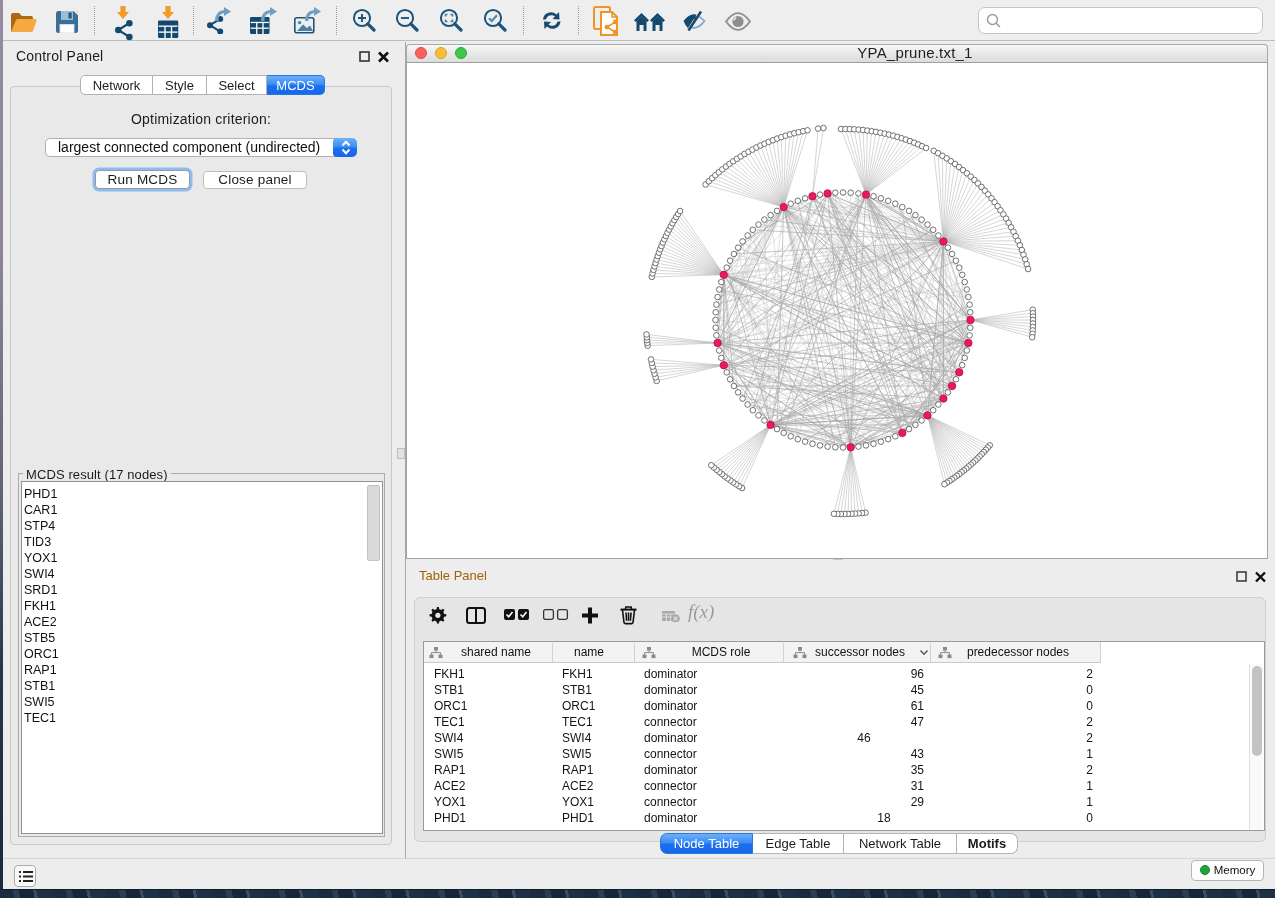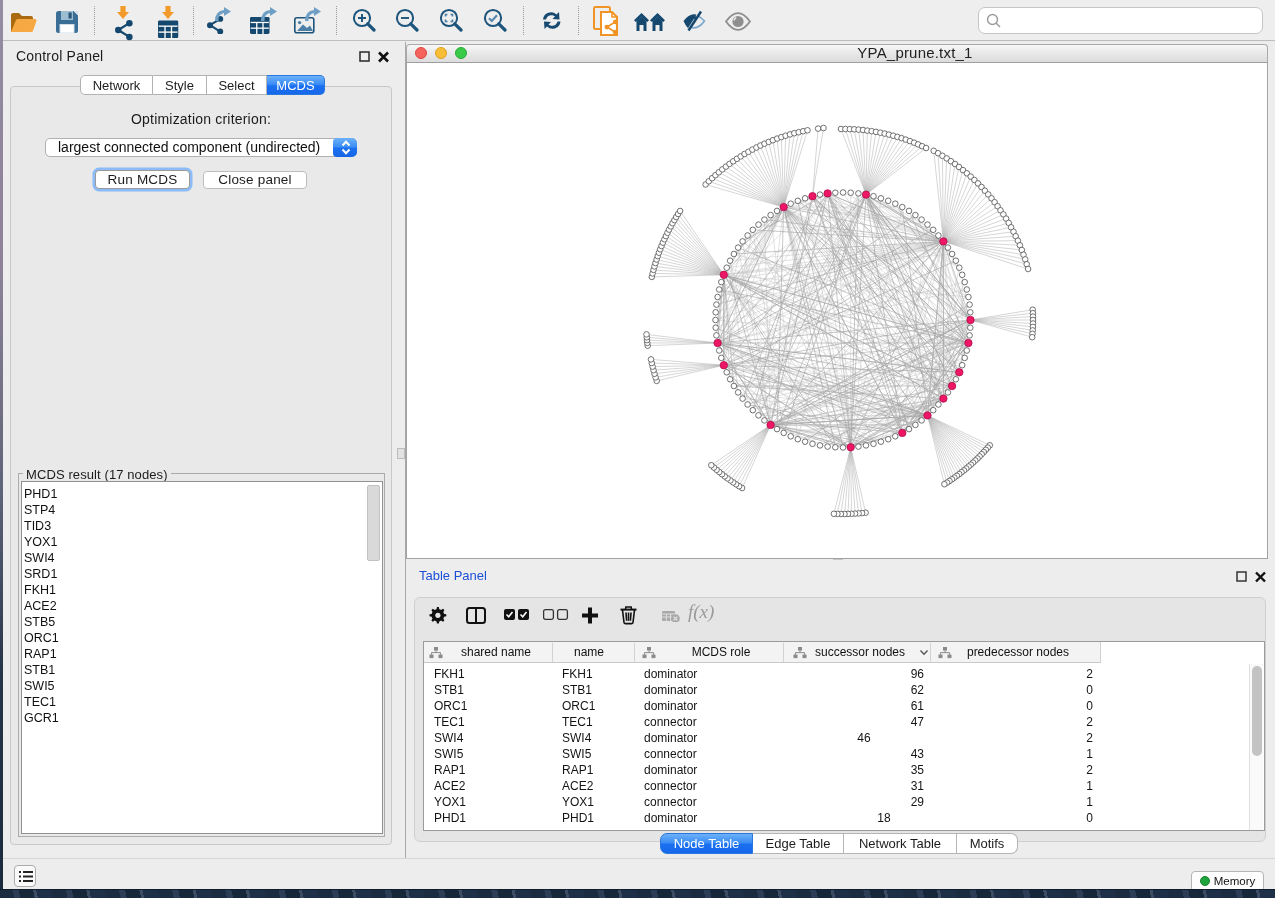--- a/index.html
+++ b/index.html
@@ -57,47 +57,47 @@
   font-size:15px; letter-spacing:0.2px; color:#222; }
 #netcanvas { position:absolute; left:406px; top:63px; width:862px; height:496px; background:#fff;
   border-left:1px solid #a2a2a2; border-right:1px solid #a2a2a2; border-bottom:1px solid #a2a2a2; }
 
 #vdivider { position:absolute; left:405px; top:42px; width:1px; height:816px; background:#a8a8a8; }
 #vgrip { position:absolute; left:397px; top:448px; width:8px; height:11px;
   background:#e2e2e2; border:1px solid #bdbdbd; }
 #hgrip { position:absolute; left:833px; top:559px; width:10px; height:5px; background:#dcdcdc; border:1px solid #c6c6c6; }
 
 #tpanel { position:absolute; left:406px; top:560px; width:866px; height:298px; background:#ededed; }
-#tpanel-title { position:absolute; left:13px; top:8px; font-size:13px; color:#1d4ed8; }
+#tpanel-title { position:absolute; left:13px; top:8px; font-size:13px; color:#a16207; }
 #tp-inner { position:absolute; left:8px; top:37px; width:852px; height:245px;
   background:#e5e5e5; border:1px solid #cfcfcf; border-radius:6px; }
 #tp-table { position:absolute; left:8px; top:43px; width:842px; height:190px; background:#fff;
   border:1px solid #9b9b9b; }
 #tp-header { position:absolute; left:0; top:0; width:677px; height:21px; background:#f3f3f3;
   border-bottom:1px solid #c9c9c9; border-right:1px solid #d2d2d2; font-size:12px; color:#111; }
 #tp-header .hsep { position:absolute; top:1px; height:19px; width:0; border-left:1px solid #d2d2d2; }
 #tp-header .hlabel { position:absolute; top:3px; }
 .row { position:absolute; left:0; width:840px; height:16px; font-size:12px; color:#141414; }
 .row span { position:absolute; top:1px; }
 #tscroll { position:absolute; right:1px; top:22px; width:14px; height:166px; background:#fafafa;
   border-left:1px solid #e0e0e0; }
 #tscroll .thumb { position:absolute; left:1.5px; top:2px; width:10px; height:90px;
   background:#c3c3c3; border-radius:6px; }
 #bottomtabs { position:absolute; left:254px; top:273px; height:21px; display:flex; font-size:13px; }
 .btab { height:21px; border:1px solid #b5b5b5; border-left:none; background:#fff; color:#1c1c1c;
   display:flex; align-items:center; justify-content:center; }
 .btab.first { border-left:1px solid #b5b5b5; border-radius:7px 0 0 7px;
   background:linear-gradient(#6cb0f8,#3c8ef5 45%,#1a6ff0 55%,#1668ea); color:#fff; border-color:#2a77dd; }
-.btab.last { border-radius:0 7px 7px 0; }
+.btab.last { border-radius:0 7px 7px 0;font-weight:bold; }
 
 #statusbar { position:absolute; left:0; top:858px; width:1275px; height:31px; background:#ededed;
   border-top:1px solid #d6d6d6; }
 #listbtn { position:absolute; left:14px; top:6px; width:22px; height:22px; background:#fafafa;
   border:1px solid #ababab; border-radius:4px; }
-#membtn { position:absolute; right:11px; top:12px; width:73px; height:21px; background:#fdfdfd;
+#membtn { position:absolute; right:11px; top:1px; width:73px; height:21px; background:#fdfdfd;
   border:1px solid #b5b5b5; border-radius:4px; font-size:11.5px; color:#111; line-height:19px; text-align:center; }
 #membtn i { display:inline-block; width:10px; height:10px; border-radius:50%;
   background:#1fa33c; border:1px solid #14822c; vertical-align:-1px; margin-right:4px; font-style:normal; }
 </style></head>
 <body>
 <div id="win">
 <div id="toolbar">
       <div class="tsep" style="left:94px"></div>
       <div class="tsep" style="left:193px"></div>
       <div class="tsep" style="left:336px"></div>
@@ -267,34 +267,34 @@
               <path d="M2.5 9.5 L6 13.2 L9.5 9.5" stroke="#fff" stroke-width="2" fill="none"></path>
             </svg>
           </div>
         </div>
     <div class="btn" id="runbtn">Run MCDS</div>
     <div class="btn" id="closebtn">Close panel</div>
     <div id="groupbox">
       <div id="grouplabel">MCDS result (17 nodes)</div>
       <div id="mcdslist">
             <div class="it">PHD1</div>
+            <div class="it">CAR1</div>
             <div class="it">STP4</div>
             <div class="it">TID3</div>
             <div class="it">YOX1</div>
             <div class="it">SWI4</div>
             <div class="it">SRD1</div>
             <div class="it">FKH1</div>
             <div class="it">ACE2</div>
             <div class="it">STB5</div>
             <div class="it">ORC1</div>
             <div class="it">RAP1</div>
             <div class="it">STB1</div>
             <div class="it">SWI5</div>
             <div class="it">TEC1</div>
-            <div class="it">GCR1</div>
             <div id="listscroll"></div>
           </div>
     </div>
   </div>
 </div>
 <div id="vdivider"></div>
     <div id="vgrip"></div>
 
 <div id="netwin-title">
   <div class="tl" style="left:7.5px;background:#f5635c;border:0.5px solid #df4840"></div>
@@ -1210,21 +1210,21 @@
             <span style="left:10px">FKH1</span>
             <span style="left:138px">FKH1</span>
             <span style="left:220px">dominator</span>
             <span style="left:420px;width:80px;text-align:right">96</span>
             <span style="left:589px;width:80px;text-align:right">2</span>
           </div>
           <div class="row" style="top:40px">
             <span style="left:10px">STB1</span>
             <span style="left:138px">STB1</span>
             <span style="left:220px">dominator</span>
-            <span style="left:420px;width:80px;text-align:right">62</span>
+            <span style="left:420px;width:80px;text-align:right">45</span>
             <span style="left:589px;width:80px;text-align:right">0</span>
           </div>
           <div class="row" style="top:56px">
             <span style="left:10px">ORC1</span>
             <span style="left:138px">ORC1</span>
             <span style="left:220px">dominator</span>
             <span style="left:420px;width:80px;text-align:right">61</span>
             <span style="left:589px;width:80px;text-align:right">0</span>
           </div>
           <div class="row" style="top:72px">

